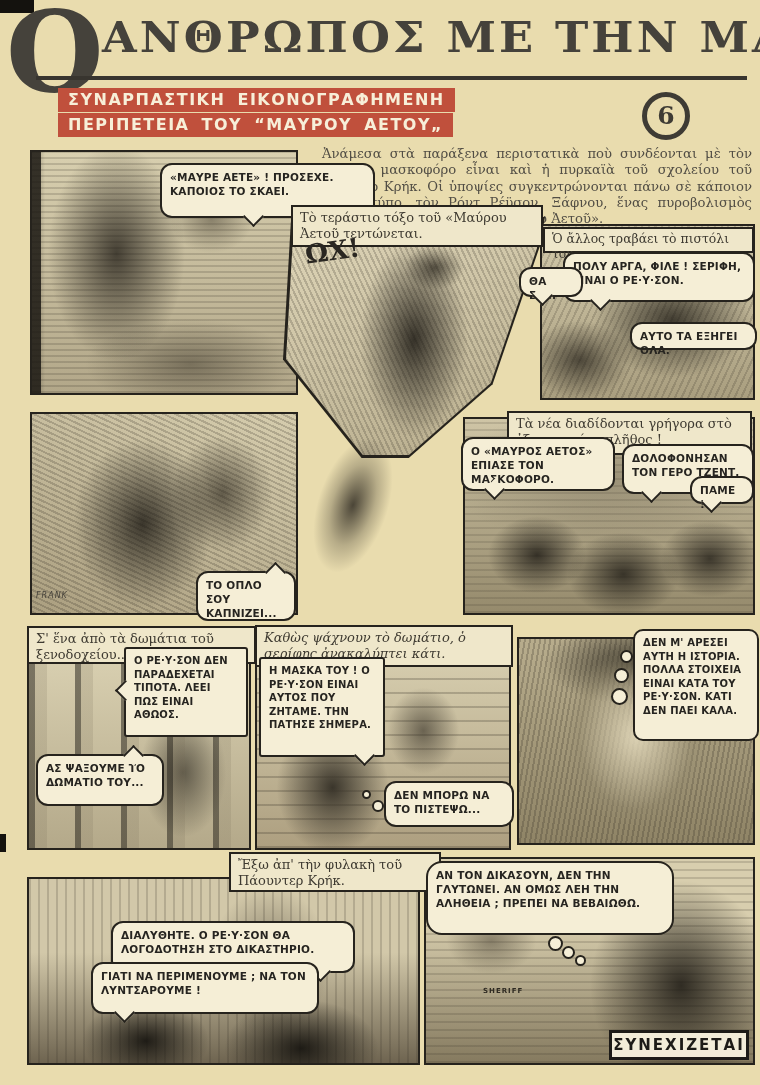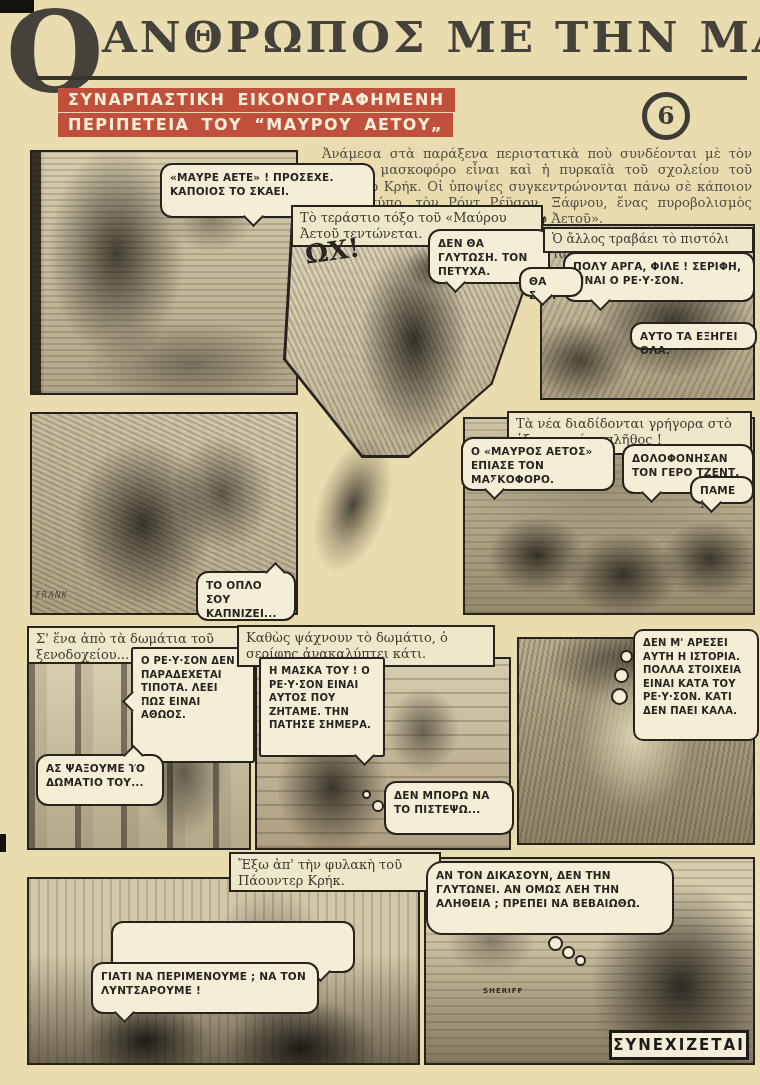--- a/index.html
+++ b/index.html
@@ -138,24 +138,20 @@
   <div class="panel p11"></div>
   <span class="sign" style="left:262px;top:884px;">SHERIFF</span>
   <span class="sign" style="left:483px;top:987px;color:#2e2a22;">SHERIFF</span>
 
   <div class="bubble" style="left:160px;top:163px;width:215px;height:55px;">
     <span>«ΜΑΥΡΕ ΑΕΤΕ» ! ΠΡΟΣΕΧΕ. ΚΑΠΟΙΟΣ ΤΟ ΣΚΑΕΙ.</span>
     <i class="tail t-d" style="left:84px;"></i>
   </div>
   <div class="caption" style="left:291px;top:205px;width:252px;height:42px;">Τὸ τεράστιο τόξο τοῦ «Μαύρου Ἀετοῦ τεντώνεται.</div>
   <div class="sfx">ΩΧ!</div>
-  <div class="bubble" style="left:428px;top:229px;width:122px;height:55px;">
-    <span>ΔΕΝ ΘΑ ΓΛΥΤΩΣΗ. ΤΟΝ ΠΕΤΥΧΑ.</span>
-    <i class="tail t-d" style="left:18px;"></i>
-  </div>
   <div class="caption" style="left:543px;top:227px;width:211px;height:26px;font-size:12.4px;">Ὁ ἄλλος τραβάει τὸ πιστόλι του.</div>
   <div class="bubble" style="left:563px;top:252px;width:192px;height:50px;">
     <span>ΠΟΛΥ ΑΡΓΑ, ΦΙΛΕ ! ΣΕΡΙΦΗ, ΕΙΝΑΙ Ο ΡΕ·Υ·ΣΟΝ.</span>
     <i class="tail t-d" style="left:28px;"></i>
   </div>
   <div class="bubble" style="left:519px;top:267px;width:64px;height:30px;">
     <span>ΘΑ ΣΕ...</span>
     <i class="tail t-d" style="left:14px;"></i>
   </div>
   <div class="bubble" style="left:630px;top:322px;width:127px;height:28px;">
@@ -175,53 +171,54 @@
     <span>ΠΑΜΕ !</span>
     <i class="tail t-d" style="left:12px;"></i>
   </div>
   <div class="bubble" style="left:196px;top:571px;width:100px;height:50px;">
     <span>ΤΟ ΟΠΛΟ ΣΟΥ ΚΑΠΝΙΖΕΙ...</span>
     <i class="tail t-u" style="left:70px;"></i>
   </div>
   <div class="sig">FRANK</div>
 
   <div class="caption" style="left:27px;top:626px;width:229px;height:38px;">Σ' ἕνα ἀπὸ τὰ δωμάτια τοῦ ξενοδοχείου...</div>
-  <div class="bubble rect" style="left:131px;top:647px;width:124px;height:116px;font-size:10px;">
+  <div class="bubble rect" style="left:124px;top:647px;width:124px;height:90px;font-size:10px;">
     <span>Ο ΡΕ·Υ·ΣΟΝ ΔΕΝ ΠΑΡΑΔΕΧΕΤΑΙ ΤΙΠΟΤΑ. ΛΕΕΙ ΠΩΣ ΕΙΝΑΙ ΑΘΩΟΣ.</span>
     <i class="tail t-l"></i>
   </div>
   <div class="bubble" style="left:36px;top:754px;width:128px;height:52px;">
     <span>ΑΣ ΨΑΞΟΥΜΕ ΤΟ ΔΩΜΑΤΙΟ ΤΟΥ...</span>
     <i class="tail t-u" style="left:88px;"></i>
   </div>
-  <div class="caption" style="left:237px;top:625px;width:258px;height:42px;">Καθὼς ψάχνουν τὸ δωμάτιο, ὁ σερίφης ἀνακαλύπτει κάτι.</div>
+  <div class="caption" style="left:255px;top:625px;width:258px;height:42px;font-style:italic;">Καθὼς ψάχνουν τὸ δωμάτιο, ὁ σερίφης ἀνακαλύπτει κάτι.</div>
   <div class="bubble rect" style="left:259px;top:657px;width:126px;height:100px;font-size:10px;">
     <span>Η ΜΑΣΚΑ ΤΟΥ ! Ο ΡΕ·Υ·ΣΟΝ ΕΙΝΑΙ ΑΥΤΟΣ ΠΟΥ ΖΗΤΑΜΕ. ΤΗΝ ΠΑΤΗΣΕ ΣΗΜΕΡΑ.</span>
     <i class="tail t-d" style="left:96px;"></i>
   </div>
-  <div class="bubble" style="left:384px;top:781px;width:130px;height:54px;">
+  <div class="bubble" style="left:384px;top:781px;width:130px;height:46px;">
     <span>ΔΕΝ ΜΠΟΡΩ ΝΑ ΤΟ ΠΙΣΤΕΨΩ...</span>
   </div>
   <div class="dot" style="left:372px;top:800px;width:8px;height:8px;"></div>
   <div class="dot" style="left:362px;top:790px;width:5px;height:5px;"></div>
   <div class="bubble" style="left:633px;top:629px;width:126px;height:112px;font-size:10px;border-radius:10px;">
     <span>ΔΕΝ Μ' ΑΡΕΣΕΙ ΑΥΤΗ Η ΙΣΤΟΡΙΑ. ΠΟΛΛΑ ΣΤΟΙΧΕΙΑ ΕΙΝΑΙ ΚΑΤΑ ΤΟΥ ΡΕ·Υ·ΣΟΝ. ΚΑΤΙ ΔΕΝ ΠΑΕΙ ΚΑΛΑ.</span>
   </div>
   <div class="dot" style="left:620px;top:650px;width:9px;height:9px;"></div>
   <div class="dot" style="left:614px;top:668px;width:11px;height:11px;"></div>
   <div class="dot" style="left:611px;top:688px;width:13px;height:13px;"></div>
 
   <div class="caption" style="left:229px;top:852px;width:212px;height:40px;">Ἔξω ἀπ' τὴν φυλακὴ τοῦ Πάουντερ Κρήκ.</div>
   <div class="bubble" style="left:426px;top:861px;width:248px;height:74px;border-radius:16px;">
     <span>ΑΝ ΤΟΝ ΔΙΚΑΣΟΥΝ, ΔΕΝ ΤΗΝ ΓΛΥΤΩΝΕΙ. ΑΝ ΟΜΩΣ ΛΕΗ ΤΗΝ ΑΛΗΘΕΙΑ ; ΠΡΕΠΕΙ ΝΑ ΒΕΒΑΙΩΘΩ.</span>
   </div>
   <div class="dot" style="left:548px;top:936px;width:11px;height:11px;"></div>
   <div class="dot" style="left:562px;top:946px;width:9px;height:9px;"></div>
   <div class="dot" style="left:575px;top:955px;width:7px;height:7px;"></div>
   <div class="bubble" style="left:111px;top:921px;width:244px;height:52px;">
+    <span>ΔΙΑΛΥΘΗΤΕ. Ο ΡΕ·Υ·ΣΟΝ ΘΑ ΛΟΓΟΔΟΤΗΣΗ ΣΤΟ ΔΙΚΑΣΤΗΡΙΟ.</span>
     <i class="tail t-d" style="left:200px;"></i>
   </div>
   <div class="bubble" style="left:91px;top:962px;width:228px;height:52px;">
     <span>ΓΙΑΤΙ ΝΑ ΠΕΡΙΜΕΝΟΥΜΕ ; ΝΑ ΤΟΝ ΛΥΝΤΣΑΡΟΥΜΕ !</span>
     <i class="tail t-d" style="left:24px;"></i>
   </div>
   <div class="continued">ΣΥΝΕΧΙΖΕΤΑΙ</div>
 
 </div>
 

